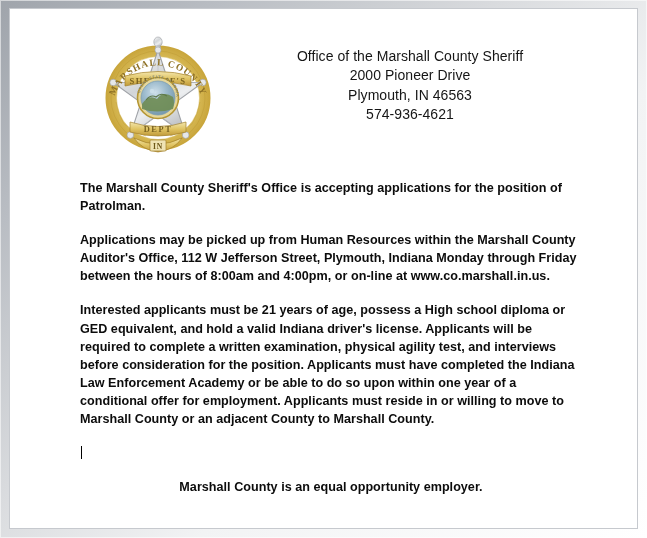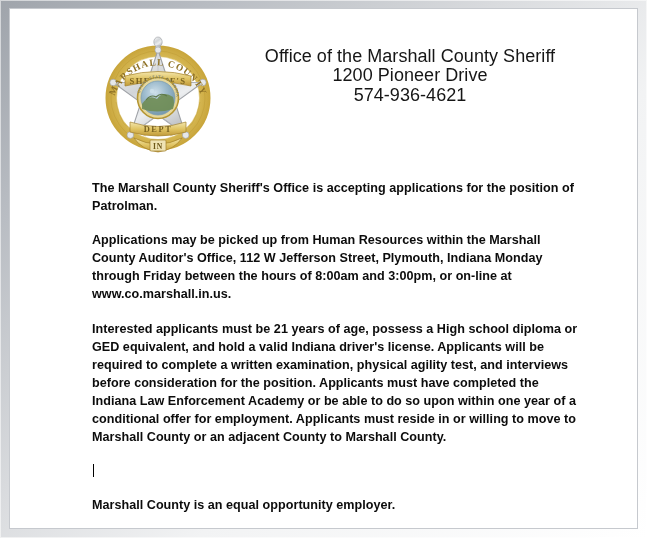--- a/index.html
+++ b/index.html
@@ -54,42 +54,42 @@
   }
   .badge-wrap svg { display: block; width: 128px; height: 128px; }
 
   .letterhead-text {
     position: absolute;
     left: 250px;
     top: 38px;
     width: 300px;
     text-align: center;
     color: #161616;
-    font-size: 18px;
+    font-size: 14px;
     line-height: 19.4px;
     letter-spacing: 0.05px;
   }
   .letterhead-text div { white-space: nowrap; }
 
   
   .doc-body {
     position: absolute;
     left: 70px;
     top: 170px;
     width: 502px;
   }
   .doc-body p {
-    margin: 0 0 16px 12px;
+    margin: 0 0 16px 0;
     font-size: 12.6px;
     line-height: 18.1px;
     font-weight: bold;
     color: #0c0c0c;
     letter-spacing: 0.02px;
   }
-  .doc-body p:last-child { margin-bottom: 0; }
+  .doc-body p:last-child { margin-bottom: 0; text-align: center; }
 
   .caret {
     display: inline-block;
     width: 1px;
     height: 13px;
     background: #000;
     vertical-align: -2px;
     margin-left: 1px;
   }
 </style>
@@ -181,27 +181,28 @@
           <text x="64" y="99.6" text-anchor="middle" font-family="'Liberation Serif', serif" font-size="8.4" font-weight="bold" fill="#7b6320" letter-spacing="1.6">DEPT</text>
 
           <path d="M40 106 q24 12 48 0 q-8 12 -24 14 q-16 -2 -24 -14 Z" fill="url(#gRib)" stroke="#a5832b" stroke-width="0.7"></path>
           <rect x="56" y="108" width="16" height="11" rx="1" fill="#efe3b4" stroke="#a5832b" stroke-width="0.7"></rect>
           <text x="64" y="116.6" text-anchor="middle" font-family="'Liberation Serif', serif" font-size="7.6" font-weight="bold" fill="#6d5718" letter-spacing="0.8">IN</text>
         </svg>
       </div>
 
       <div class="letterhead-text">
         <div>Office of the Marshall County Sheriff</div>
-        <div>1200 Pioneer Drive</div>
+        <div>2000 Pioneer Drive</div>
+        <div>Plymouth, IN 46563</div>
         <div>574-936-4621</div>
       </div>
     </div>
 
     <div class="doc-body">
       <p>The Marshall County Sheriff's Office is accepting applications for the position of Patrolman.</p>
-      <p>Applications may be picked up from Human Resources within the Marshall County Auditor's Office, 112 W Jefferson Street, Plymouth, Indiana Monday through Friday between the hours of 8:00am and 3:00pm, or on-line at www.co.marshall.in.us.</p>
+      <p>Applications may be picked up from Human Resources within the Marshall County Auditor's Office, 112 W Jefferson Street, Plymouth, Indiana Monday through Friday between the hours of 8:00am and 4:00pm, or on-line at www.co.marshall.in.us.</p>
       <p>Interested applicants must be 21 years of age, possess a High school diploma or GED equivalent, and hold a valid Indiana driver's license. Applicants will be required to complete a written examination, physical agility test, and interviews before consideration for the position. Applicants must have completed the Indiana Law Enforcement Academy or be able to do so upon within one year of a conditional offer for employment. Applicants must reside in or willing to move to Marshall County or an adjacent County to Marshall County.</p>
       <p><span class="caret"></span></p>
       <p>Marshall County is an equal opportunity employer.</p>
     </div>
 
   </div>
 </div>
 
 </body></html>

